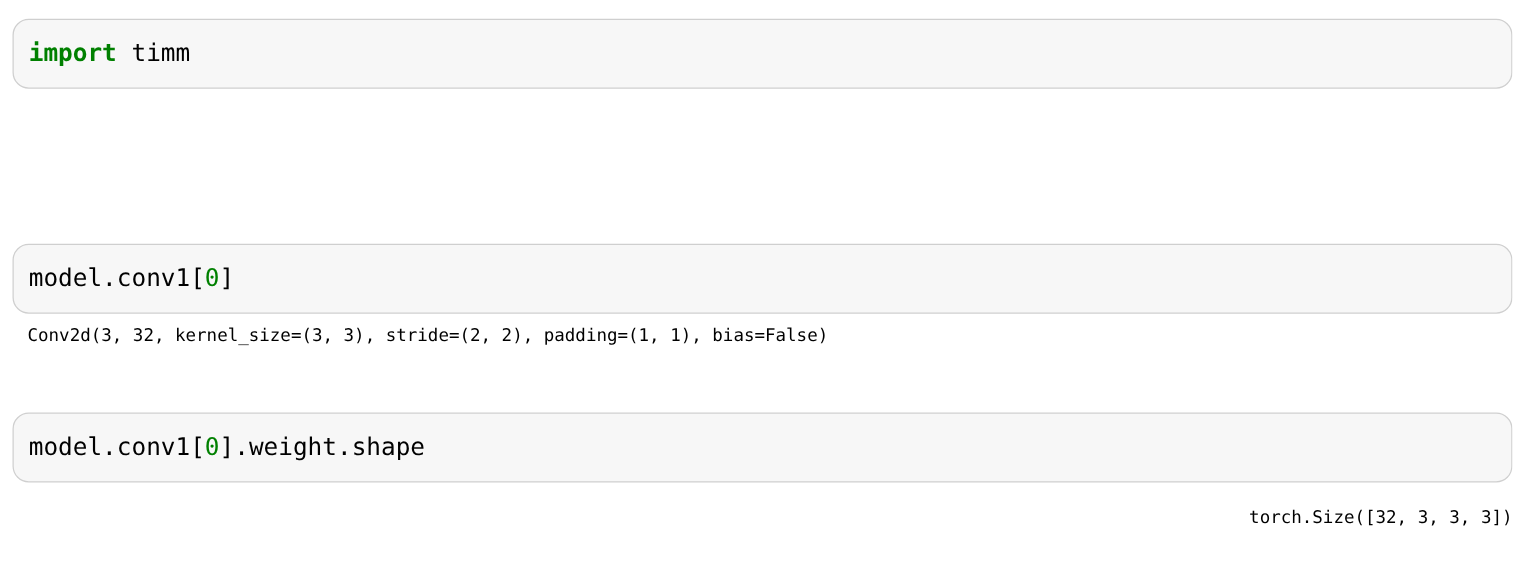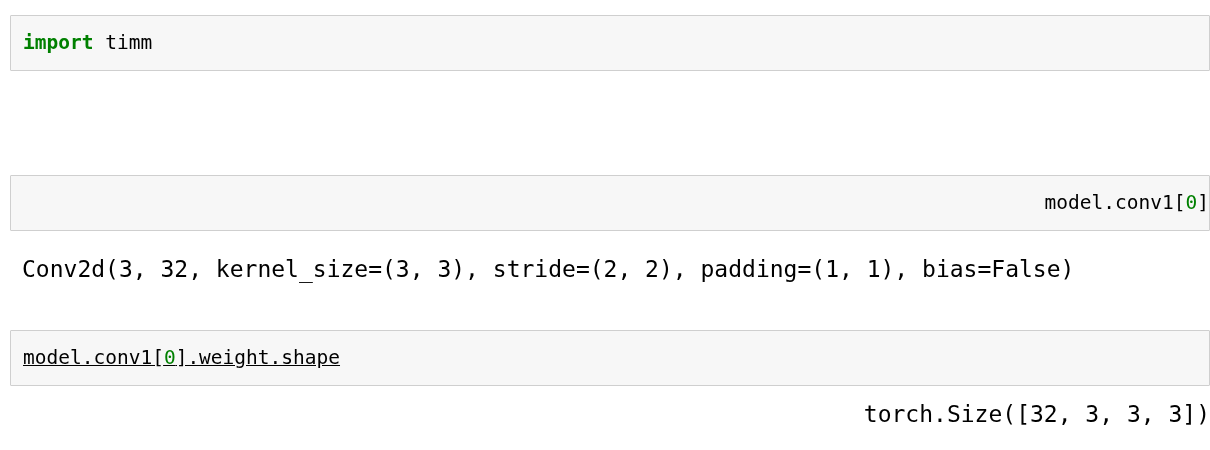--- a/index.html
+++ b/index.html
@@ -21,21 +21,21 @@
   }
   .cell-block {
     position: absolute;
     left: 0;
     right: 0;
   }
   
   .input-cell {
     background: #f7f7f7;
     border: 1px solid #cfcfcf;
-    border-radius: 1px;
+    border-radius: 13px;
     box-sizing: border-box;
     margin-left: 10px;
     margin-right: 0;
     padding: 13px 0 13px 12px;
     overflow: hidden;
     white-space: pre;
   }
   .code-line {
     font-family: "DejaVu Sans Mono", "Liberation Mono", monospace;
     font-size: 19.5px;
@@ -43,45 +43,45 @@
     color: #000000;
     white-space: pre;
   }
   
   .output-cell {
     padding: 0 0 0 22px;
     white-space: pre;
   }
   .output-line {
     font-family: "DejaVu Sans Mono", "Liberation Mono", monospace;
-    font-size: 23px;
+    font-size: 14px;
     line-height: 28px;
     color: #000000;
     white-space: pre;
   }
   
   .tok-keyword { color: #008000; font-weight: bold; }
   .tok-operator { color: #aa22ff; font-weight: bold; }
   .tok-string { color: #ba2121; }
   .tok-number { color: #008000; }
   .tok-plain { color: #000000; }
 </style>
 </head>
 <body>
 
 <div class="notebook">
 
 <div class="cell-block" style="top: 15px;">
       <div class="input-cell"><div class="code-line"><span class="tok-keyword">import</span><span class="tok-plain"> timm</span></div></div>
     </div>
-    <div class="cell-block" style="top: 175px; text-align: right;">
+    <div class="cell-block" style="top: 195px;">
       <div class="input-cell"><div class="code-line"><span class="tok-plain">model.conv1[</span><span class="tok-number">0</span><span class="tok-plain">]</span></div></div>
     </div>
     <div class="cell-block" style="top: 255px;">
       <div class="output-cell"><div class="output-line"><span class="tok-plain">Conv2d(3, 32, kernel_size=(3, 3), stride=(2, 2), padding=(1, 1), bias=False)</span></div></div>
     </div>
-    <div class="cell-block" style="top: 330px; text-decoration: underline;">
+    <div class="cell-block" style="top: 330px;">
       <div class="input-cell"><div class="code-line"><span class="tok-plain">model.conv1[</span><span class="tok-number">0</span><span class="tok-plain">].weight.shape</span></div></div>
     </div>
     <div class="cell-block" style="top: 400px; text-align: right;">
       <div class="output-cell"><div class="output-line"><span class="tok-plain">torch.Size([32, 3, 3, 3])</span></div></div>
     </div>
   </div>
 
 </body></html>

